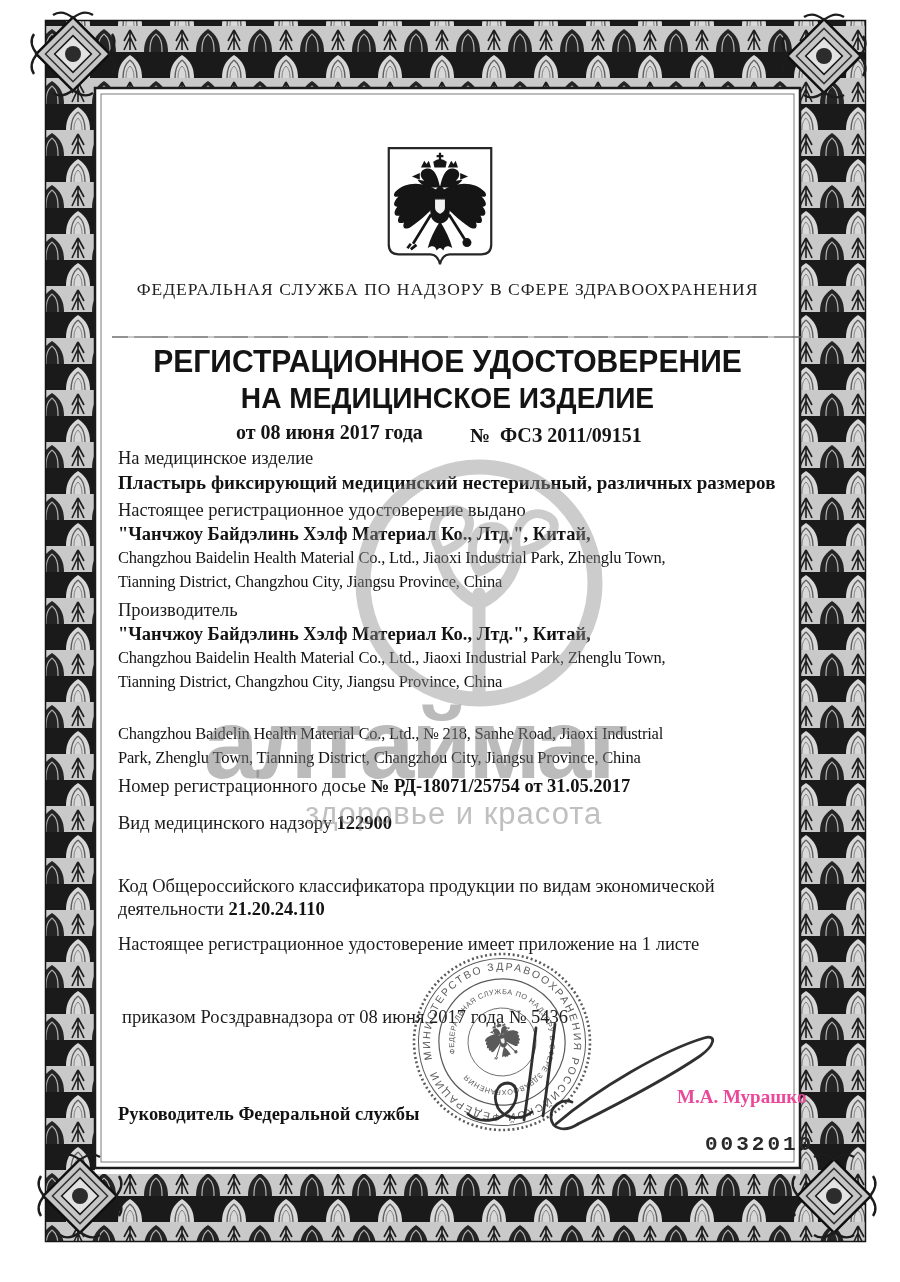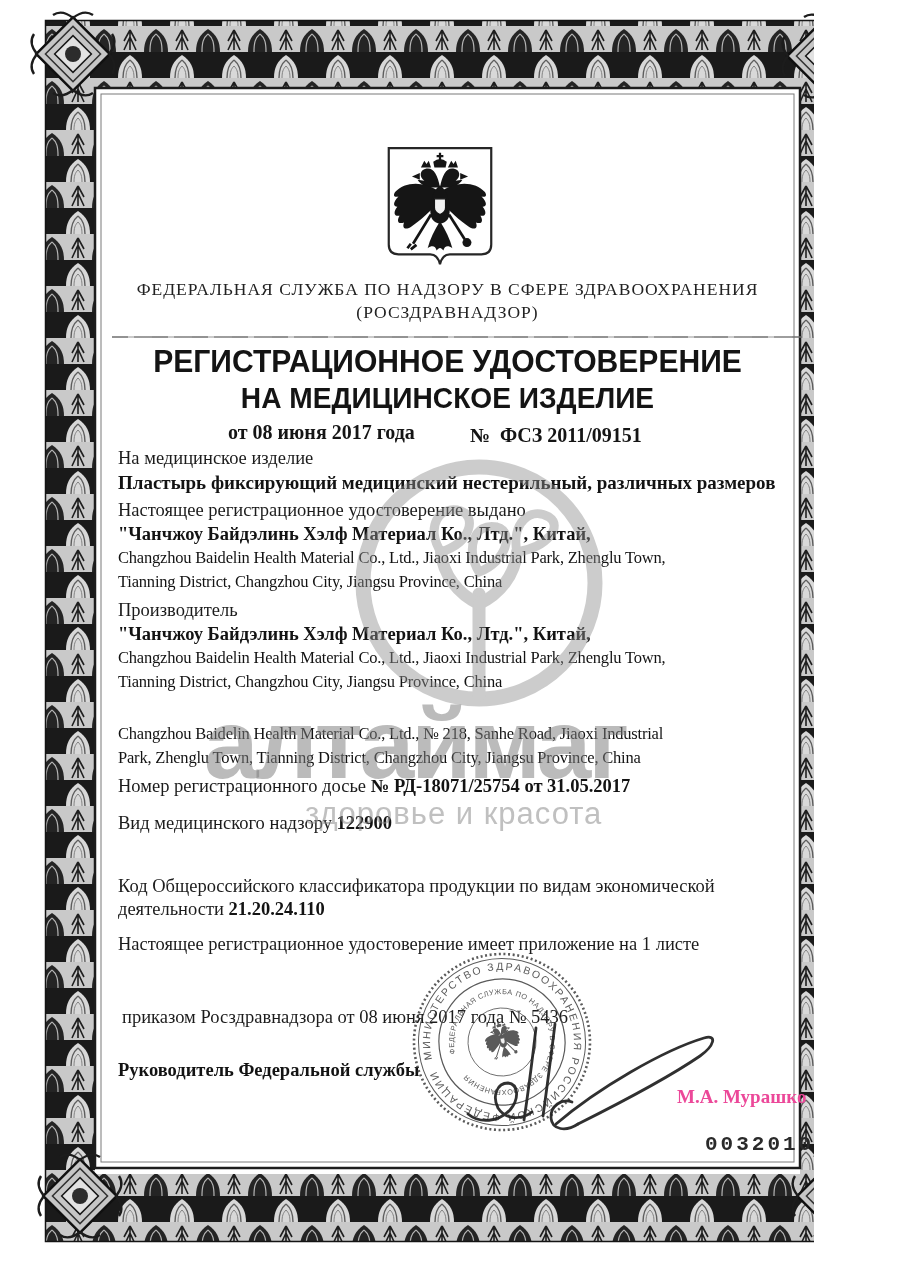--- a/index.html
+++ b/index.html
@@ -1,35 +1,35 @@
 <!DOCTYPE html>
 <html><head>
 <meta charset="utf-8">
 <style>
   html,body{margin:0;padding:0;background:#ffffff;}
-  .page{position:relative;width:814px;height:1282px;background:#ffffff;overflow:hidden;
+  .page{position:relative;width:900px;height:1282px;background:#ffffff;overflow:hidden;
         font-family:"Liberation Serif",serif;color:#1c1c1c;}
   .abs{position:absolute;white-space:nowrap;}
   
   .agency{left:95px;width:705px;text-align:center;font-size:17.5px;letter-spacing:1px;color:#222;}
   .divider{left:112px;top:336px;width:690px;height:2px;
            background:repeating-linear-gradient(90deg,#6e6e6e 0 16px,#b9b9b9 16px 22px,#7d7d7d 22px 40px);
            opacity:.75;}
   .title-line{left:95px;width:705px;text-align:center;
               font-family:"Liberation Sans",sans-serif;font-weight:700;color:#141414;
               transform:scaleX(.97);}
   .t1{top:344px;font-size:31px;}
   .t2{top:382px;font-size:29px;}
   .date-b{font-weight:700;font-size:20px;color:#151515;}
   
   .ru{left:118px;font-size:18.5px;}
   .bru{left:118px;font-size:18.5px;font-weight:700;color:#131313;}
   .ben{left:118px;font-size:16.5px;font-weight:400;letter-spacing:-0.2px;color:#131313;}
   .val{font-weight:700;color:#131313;}
-  .sig-title{left:118px;font-size:18.5px;font-weight:700;color:#131313;}
+  .sig-title{left:118px;font-size:18.5px;font-weight:700;color:#131313;margin-top:44px;}
   .sig-name{left:677px;top:1086px;font-size:19px;font-weight:700;color:#ec4899;}
   .blank-num{left:705px;top:1133px;font-family:"Liberation Mono",monospace;
              font-size:21px;letter-spacing:3px;color:#2a2a2a;font-weight:bold;}
   
   .wm{pointer-events:none;z-index:5;}
   .wm-brand{left:204px;top:688px;font-family:"Liberation Sans",sans-serif;font-weight:700;
             font-size:98px;letter-spacing:-3px;color:rgba(125,125,125,.52);}
   .wm-tag{left:305px;top:796px;font-family:"Liberation Sans",sans-serif;
           font-size:31px;letter-spacing:1px;color:rgba(140,140,140,.55);}
   .wm-logo{left:348px;top:452px;opacity:.45;}
@@ -100,26 +100,25 @@
       </g>
     </defs>
   </svg>
 
   <svg class="abs emblem" width="122" height="134" viewBox="0 0 100 108">
     <path d="M8,5 H92 V84 Q92,92 84,92 H58 Q52,92 50,100 Q48,92 42,92 H16 Q8,92 8,84 Z" fill="none" stroke="#262626" stroke-width="1.8"></path>
     <use href="#eagle" transform="translate(4,6) scale(0.92)"></use>
   </svg>
 
   <div class="abs agency content" style="top:279px">ФЕДЕРАЛЬНАЯ СЛУЖБА ПО НАДЗОРУ В СФЕРЕ ЗДРАВООХРАНЕНИЯ</div>
-  <div class="abs agency content" style="top:302px">(РОСЗДРАВНАДЗОР)</div>
   <div class="abs divider content"></div>
 
   <div class="abs title-line t1 content">РЕГИСТРАЦИОННОЕ УДОСТОВЕРЕНИЕ</div>
   <div class="abs title-line t2 content">НА МЕДИЦИНСКОЕ ИЗДЕЛИЕ</div>
-  <div class="abs date-b content" style="left:228px;top:421px">от 08 июня 2017 года</div>
+  <div class="abs date-b content" style="left:236px;top:421px">от 08 июня 2017 года</div>
   <div class="abs date-b content" style="left:470px;top:424px;white-space:pre">№  ФСЗ 2011/09151</div>
 
   <div class="abs ru content" style="top:448px">На медицинское изделие</div>
   <div class="abs bru content" style="top:472px;font-size:19px">Пластырь фиксирующий медицинский нестерильный, различных размеров</div>
 
   <div class="abs ru content" style="top:500px">Настоящее регистрационное удостоверение выдано</div>
   <div class="abs bru content" style="top:524px">"Чанчжоу Байдэлинь Хэлф Материал Ко., Лтд.", Китай,</div>
   <div class="abs ben content" style="top:548px">Changzhou Baidelin Health Material Co., Ltd., Jiaoxi Industrial Park, Zhenglu Town,</div>
   <div class="abs ben content" style="top:572px">Tianning District, Changzhou City, Jiangsu Province, China</div>
 

